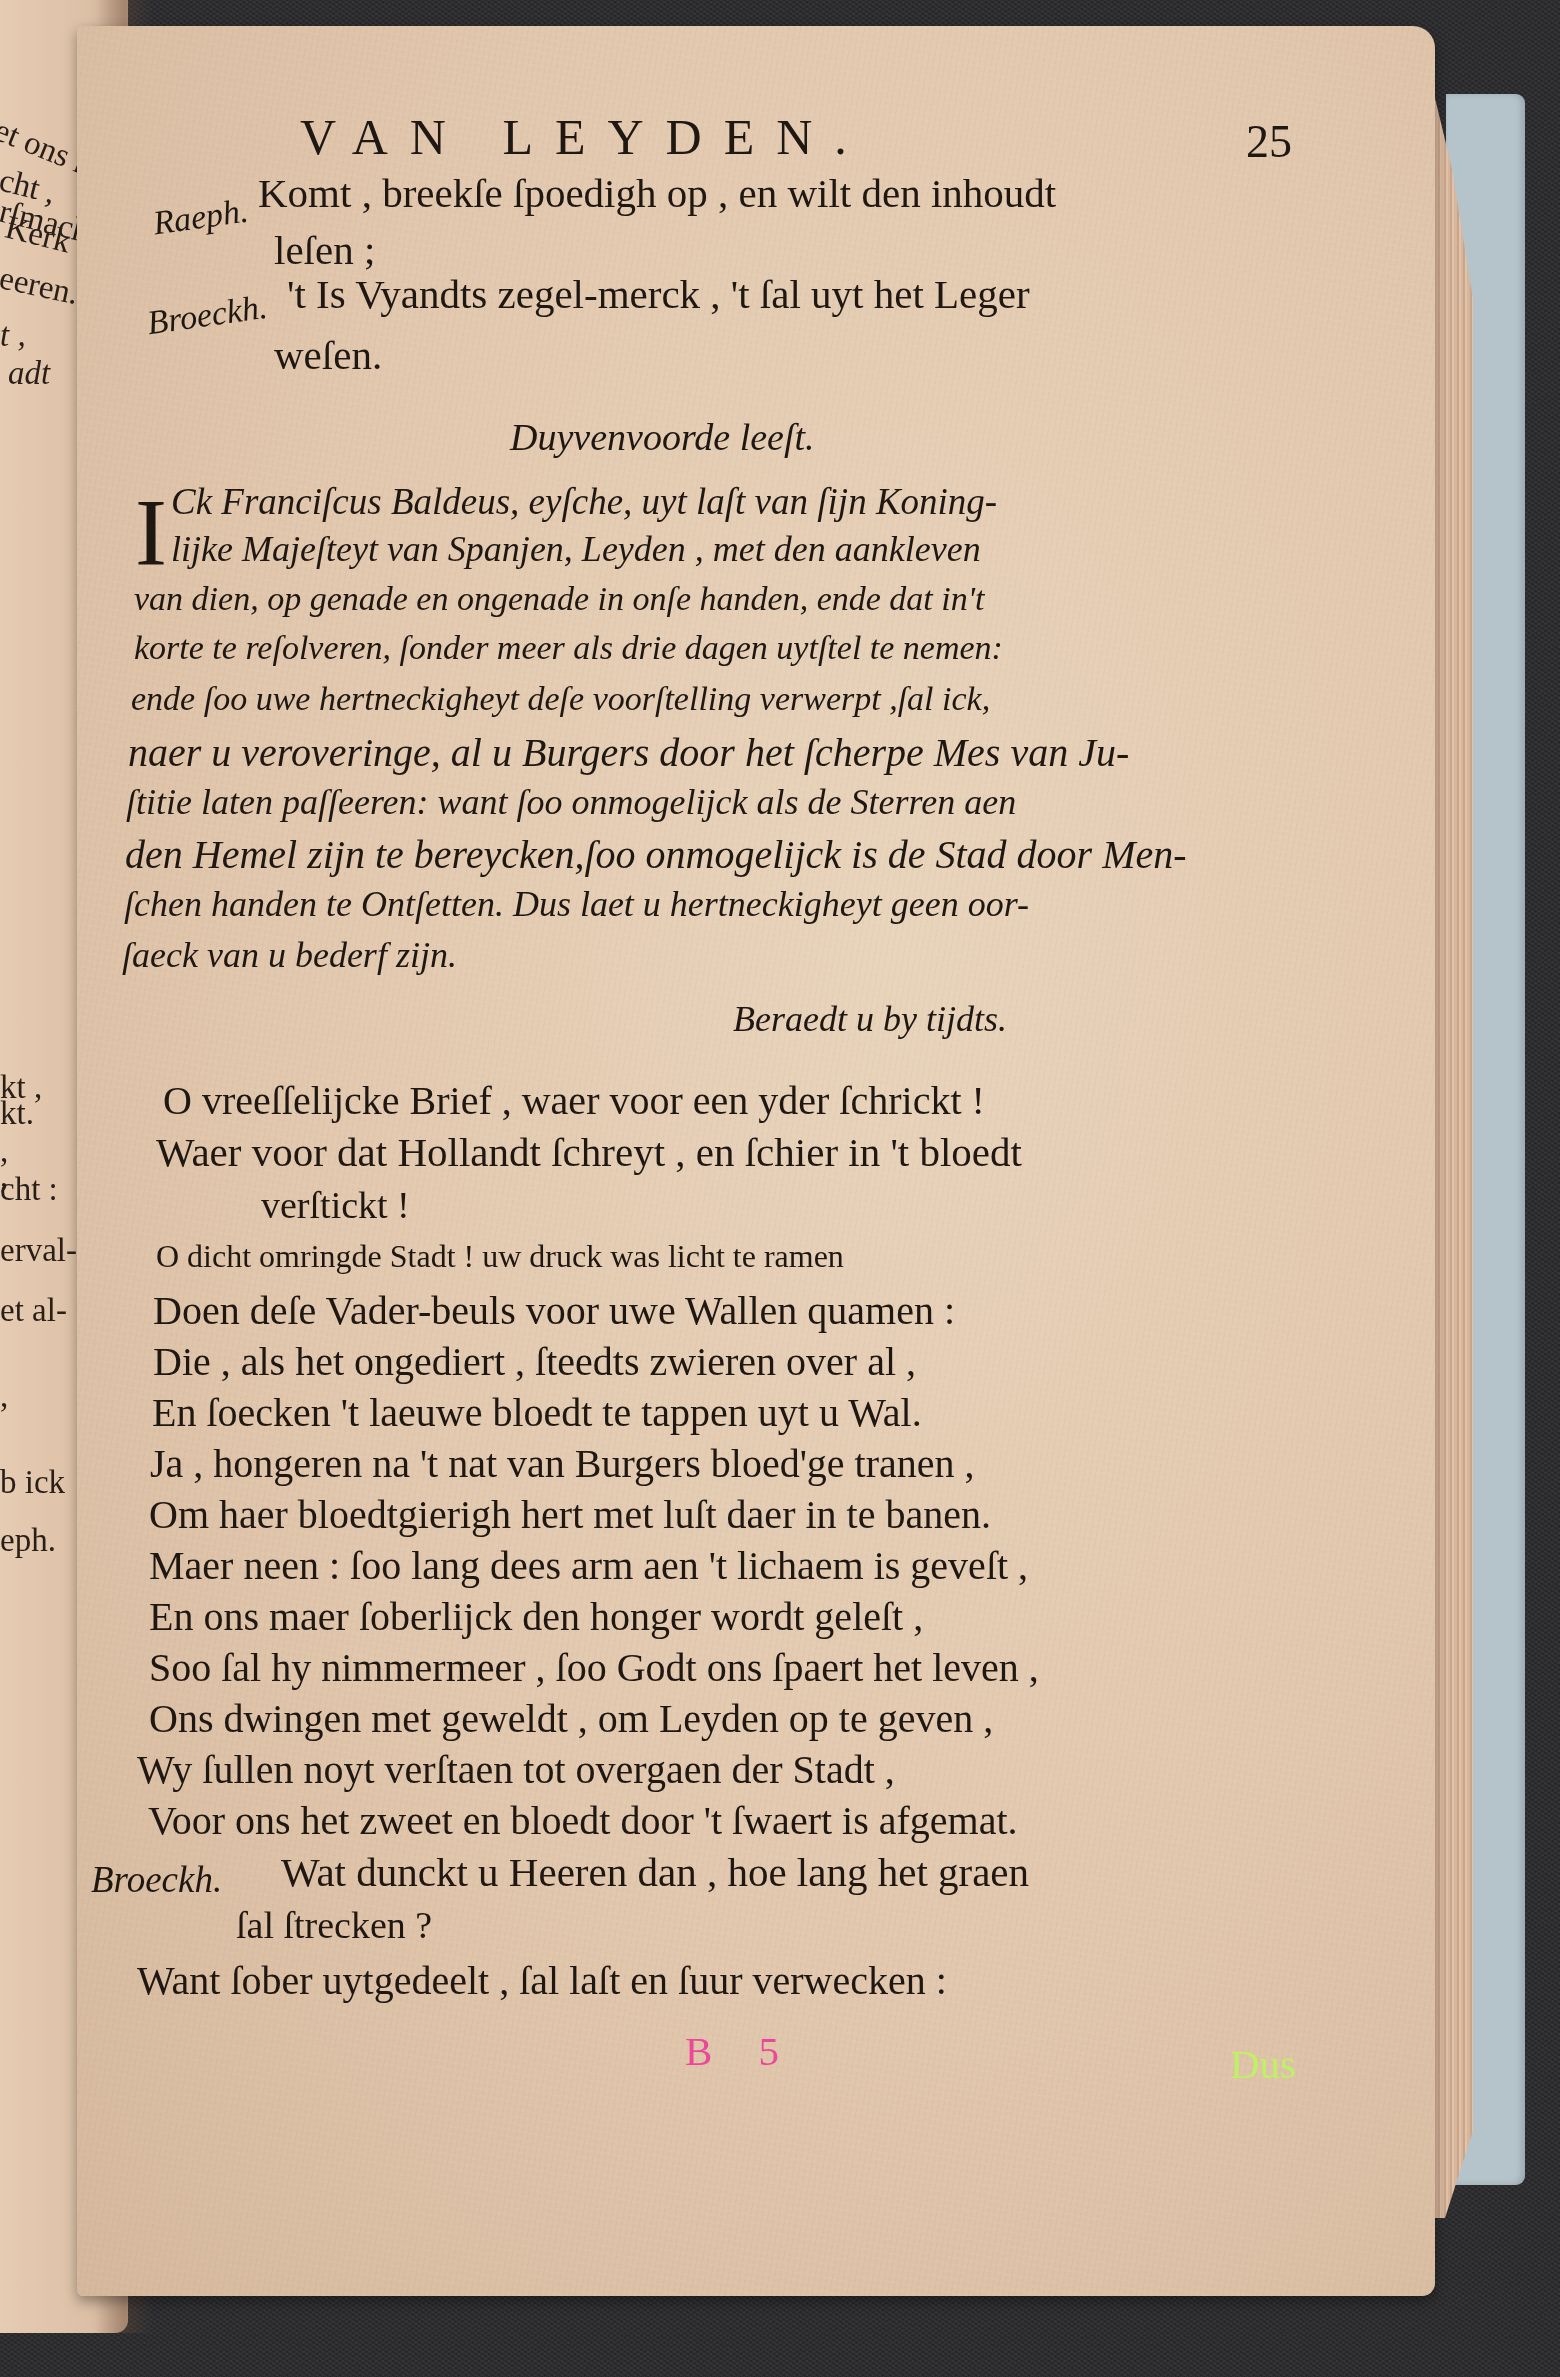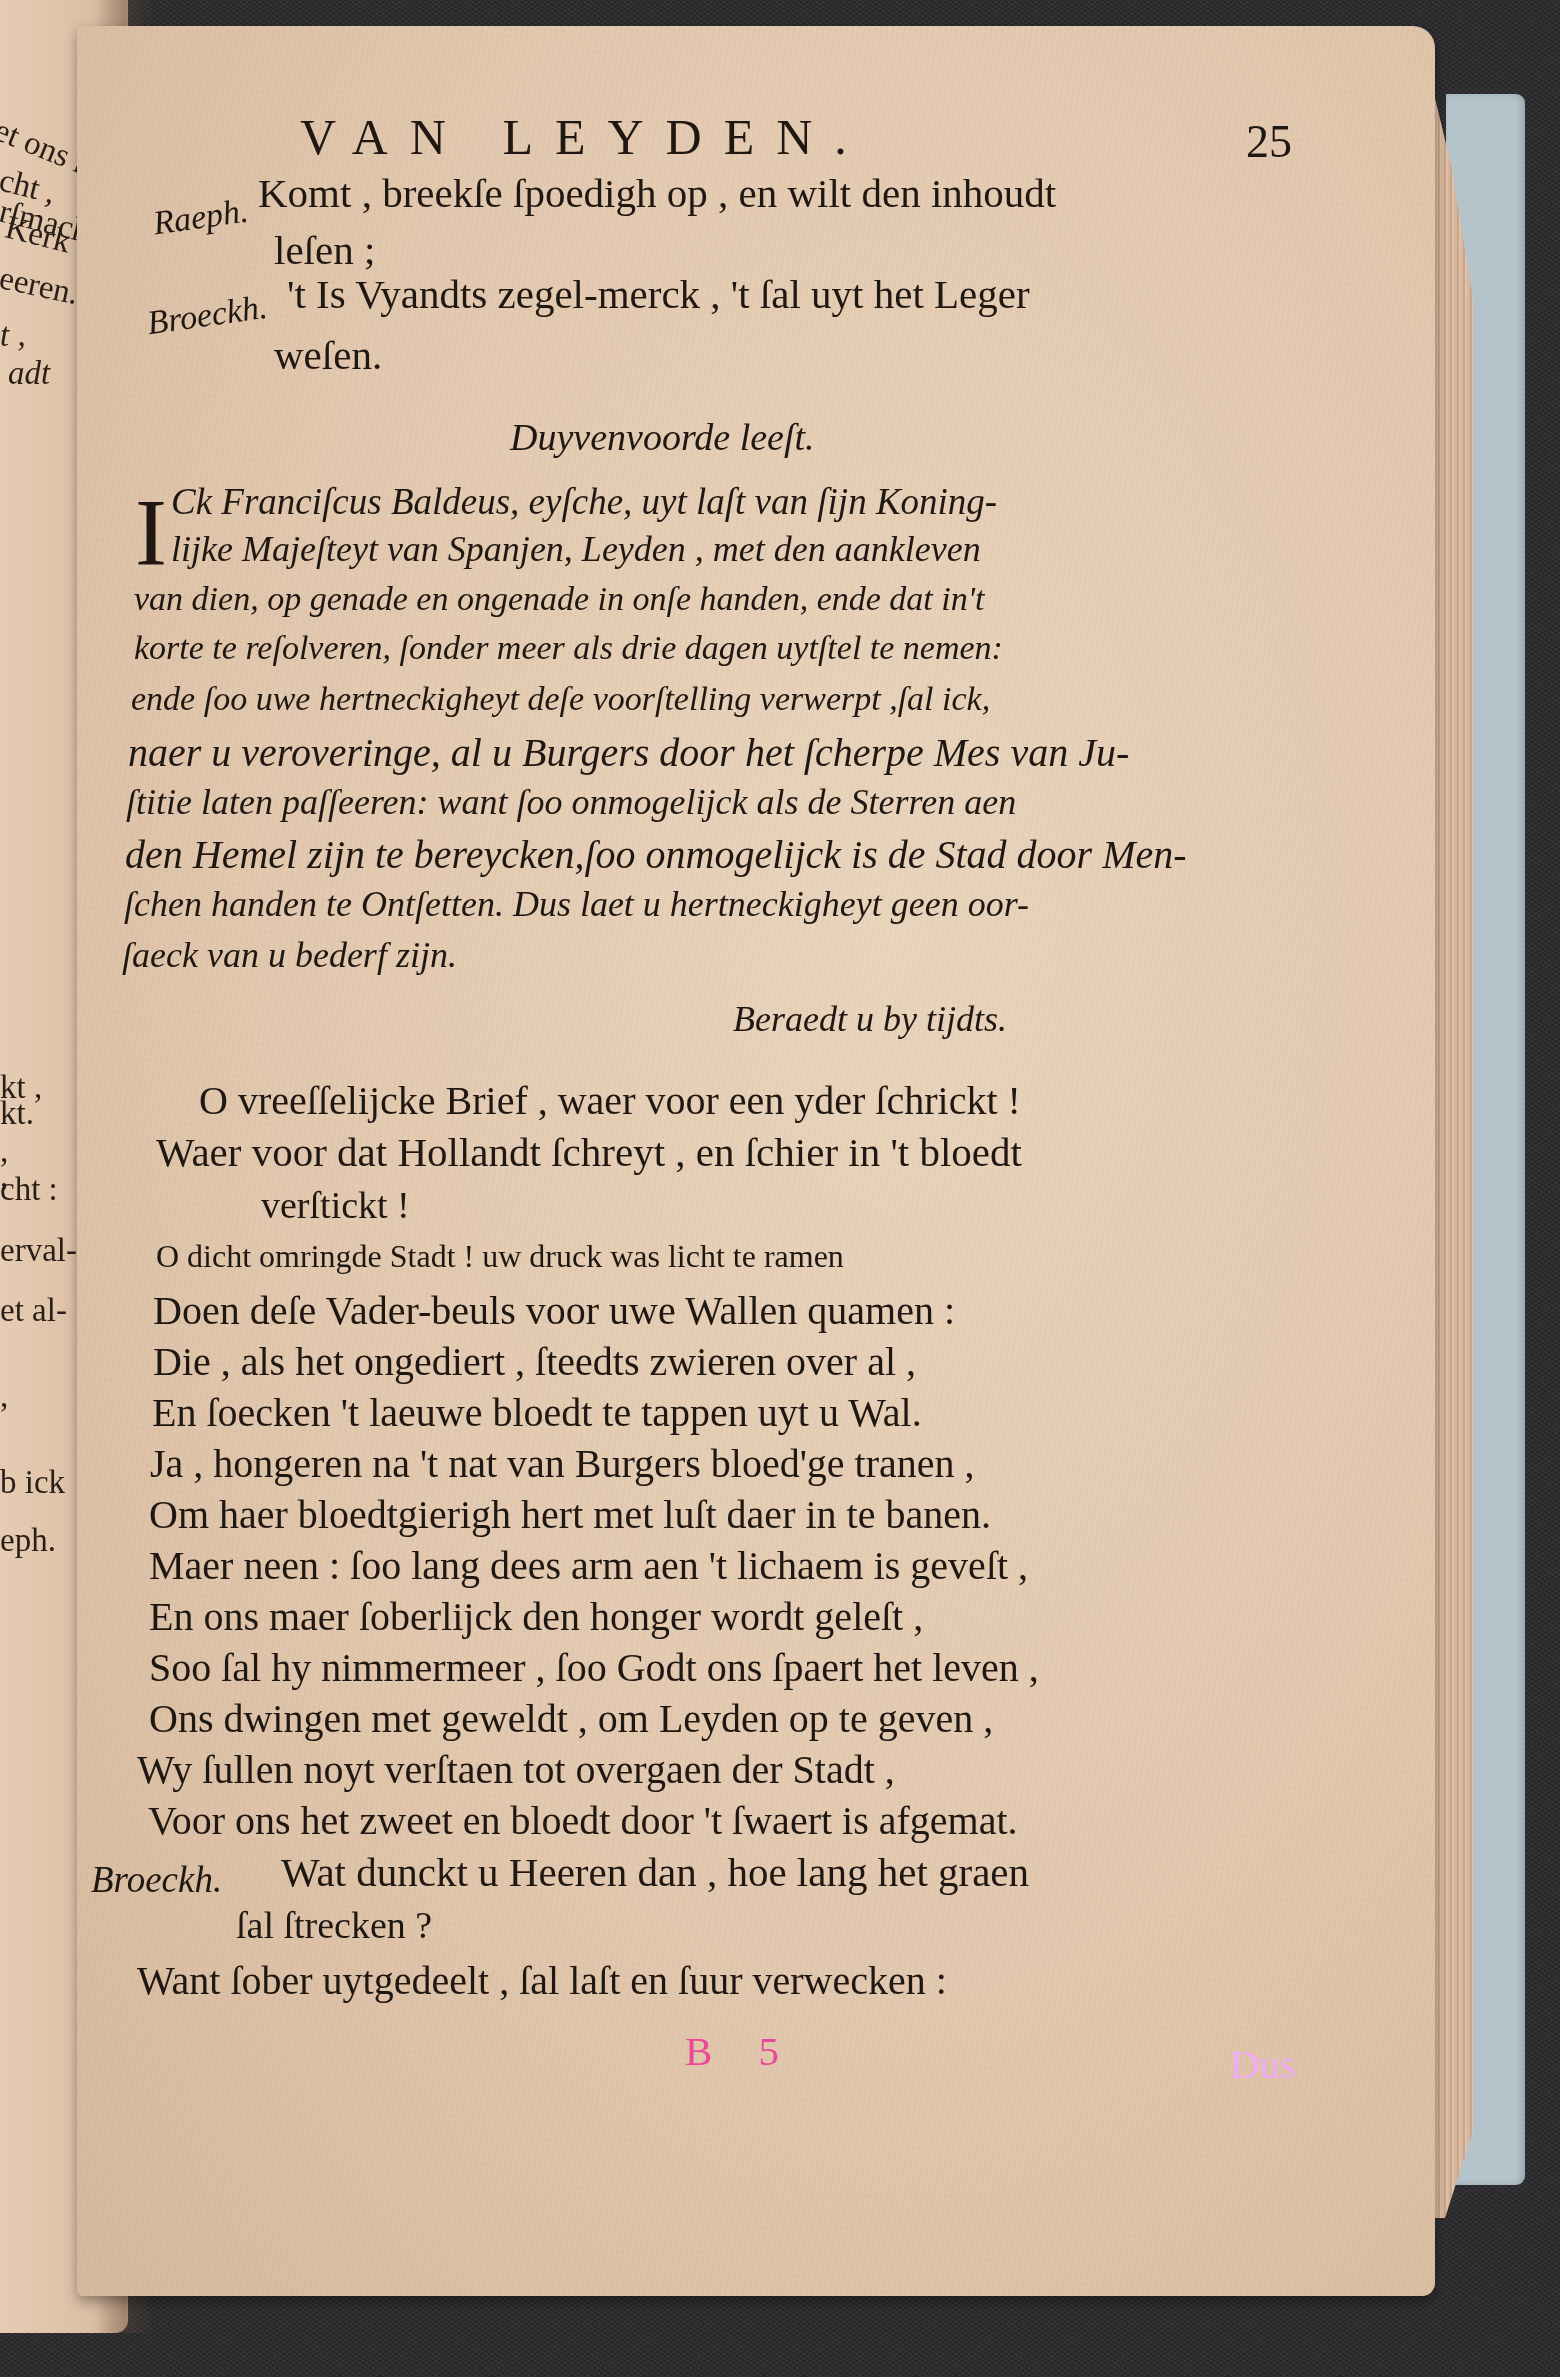--- a/index.html
+++ b/index.html
@@ -69,21 +69,21 @@
   .line {
     position:absolute; white-space:nowrap; font-family:"Liberation Serif", serif; color:#1f1712;
     line-height:1;
   }
   .roman { font-size:41px; }
   .italic { font-style:italic; font-size:38px; }
   .speaker { font-style:italic; font-size:34px; position:absolute; color:#1f1712; font-family:"Liberation Serif", serif; white-space:nowrap; }
   .dropcap {
     position:absolute; font-family:"Liberation Serif", serif; font-size:96px; line-height:1; color:#1f1712;
   }
-  .catchword { position:absolute; font-family:"Liberation Serif", serif; font-size:41px; color:#f0abfc; }
+  .catchword { position:absolute; font-family:"Liberation Serif", serif; font-size:41px; color:#bef264; }
   .signature { position:absolute; font-family:"Liberation Serif", serif; font-size:41px; letter-spacing:18px; color:#ec4899; }
 </style>
 </head>
 <body>
 
 <div class="backdrop"></div>
 <div class="cover-board"></div>
 <div class="page-stack"></div>
 
 <div class="left-page">
@@ -128,21 +128,21 @@
 <div class="line italic" style="left:134px;top:582px;font-size:34px;">van dien, op genade en ongenade in onſe handen, ende dat in't</div>
 <div class="line italic" style="left:134px;top:631px;font-size:34px;">korte te reſolveren, ſonder meer als drie dagen uytſtel te nemen:</div>
 <div class="line italic" style="left:131px;top:682px;font-size:34px;">ende ſoo uwe hertneckigheyt deſe voorſtelling verwerpt ,ſal ick,</div>
 <div class="line italic" style="left:128px;top:733px;font-size:40px;">naer u veroveringe, al u Burgers door het ſcherpe Mes van Ju-</div>
 <div class="line italic" style="left:126px;top:784px;font-size:36px;">ſtitie laten paſſeeren: want ſoo onmogelijck als de Sterren aen</div>
 <div class="line italic" style="left:125px;top:835px;font-size:40px;">den Hemel zijn te bereycken,ſoo onmogelijck is de Stad door Men-</div>
 <div class="line italic" style="left:124px;top:886px;font-size:36px;">ſchen handen te Ontſetten. Dus laet u hertneckigheyt geen oor-</div>
 <div class="line italic" style="left:122px;top:937px;font-size:36px;">ſaeck van u bederf zijn.</div>
 <div class="line italic" style="left:733px;top:1001px;font-size:36px;">Beraedt u by tijdts.</div>
 
-<div class="line roman" style="left:163px;top:1081px;font-size:40px;margin-left:36px;">O vreeſſelijcke Brief , waer voor een yder ſchrickt !</div>
+<div class="line roman" style="left:163px;top:1081px;font-size:40px;">O vreeſſelijcke Brief , waer voor een yder ſchrickt !</div>
 <div class="line roman" style="left:156px;top:1132px;font-size:41px;">Waer voor dat Hollandt ſchreyt , en ſchier in 't bloedt</div>
 <div class="line roman" style="left:261px;top:1186px;font-size:38px;">verſtickt !</div>
 <div class="line roman" style="left:156px;top:1240px;font-size:32px;">O dicht omringde Stadt ! uw druck was licht te ramen</div>
 <div class="line roman" style="left:153px;top:1291px;font-size:40px;">Doen deſe Vader-beuls voor uwe Wallen quamen :</div>
 <div class="line roman" style="left:153px;top:1342px;font-size:40px;">Die , als het ongediert , ſteedts zwieren over al ,</div>
 <div class="line roman" style="left:152px;top:1393px;font-size:40px;">En ſoecken 't laeuwe bloedt te tappen uyt u Wal.</div>
 <div class="line roman" style="left:150px;top:1444px;font-size:40px;">Ja , hongeren na 't nat van Burgers bloed'ge tranen ,</div>
 <div class="line roman" style="left:149px;top:1495px;font-size:40px;">Om haer bloedtgierigh hert met luſt daer in te banen.</div>
 <div class="line roman" style="left:149px;top:1546px;font-size:40px;">Maer neen : ſoo lang dees arm aen 't lichaem is geveſt ,</div>
 <div class="line roman" style="left:149px;top:1597px;font-size:40px;">En ons maer ſoberlijck den honger wordt geleſt ,</div>

